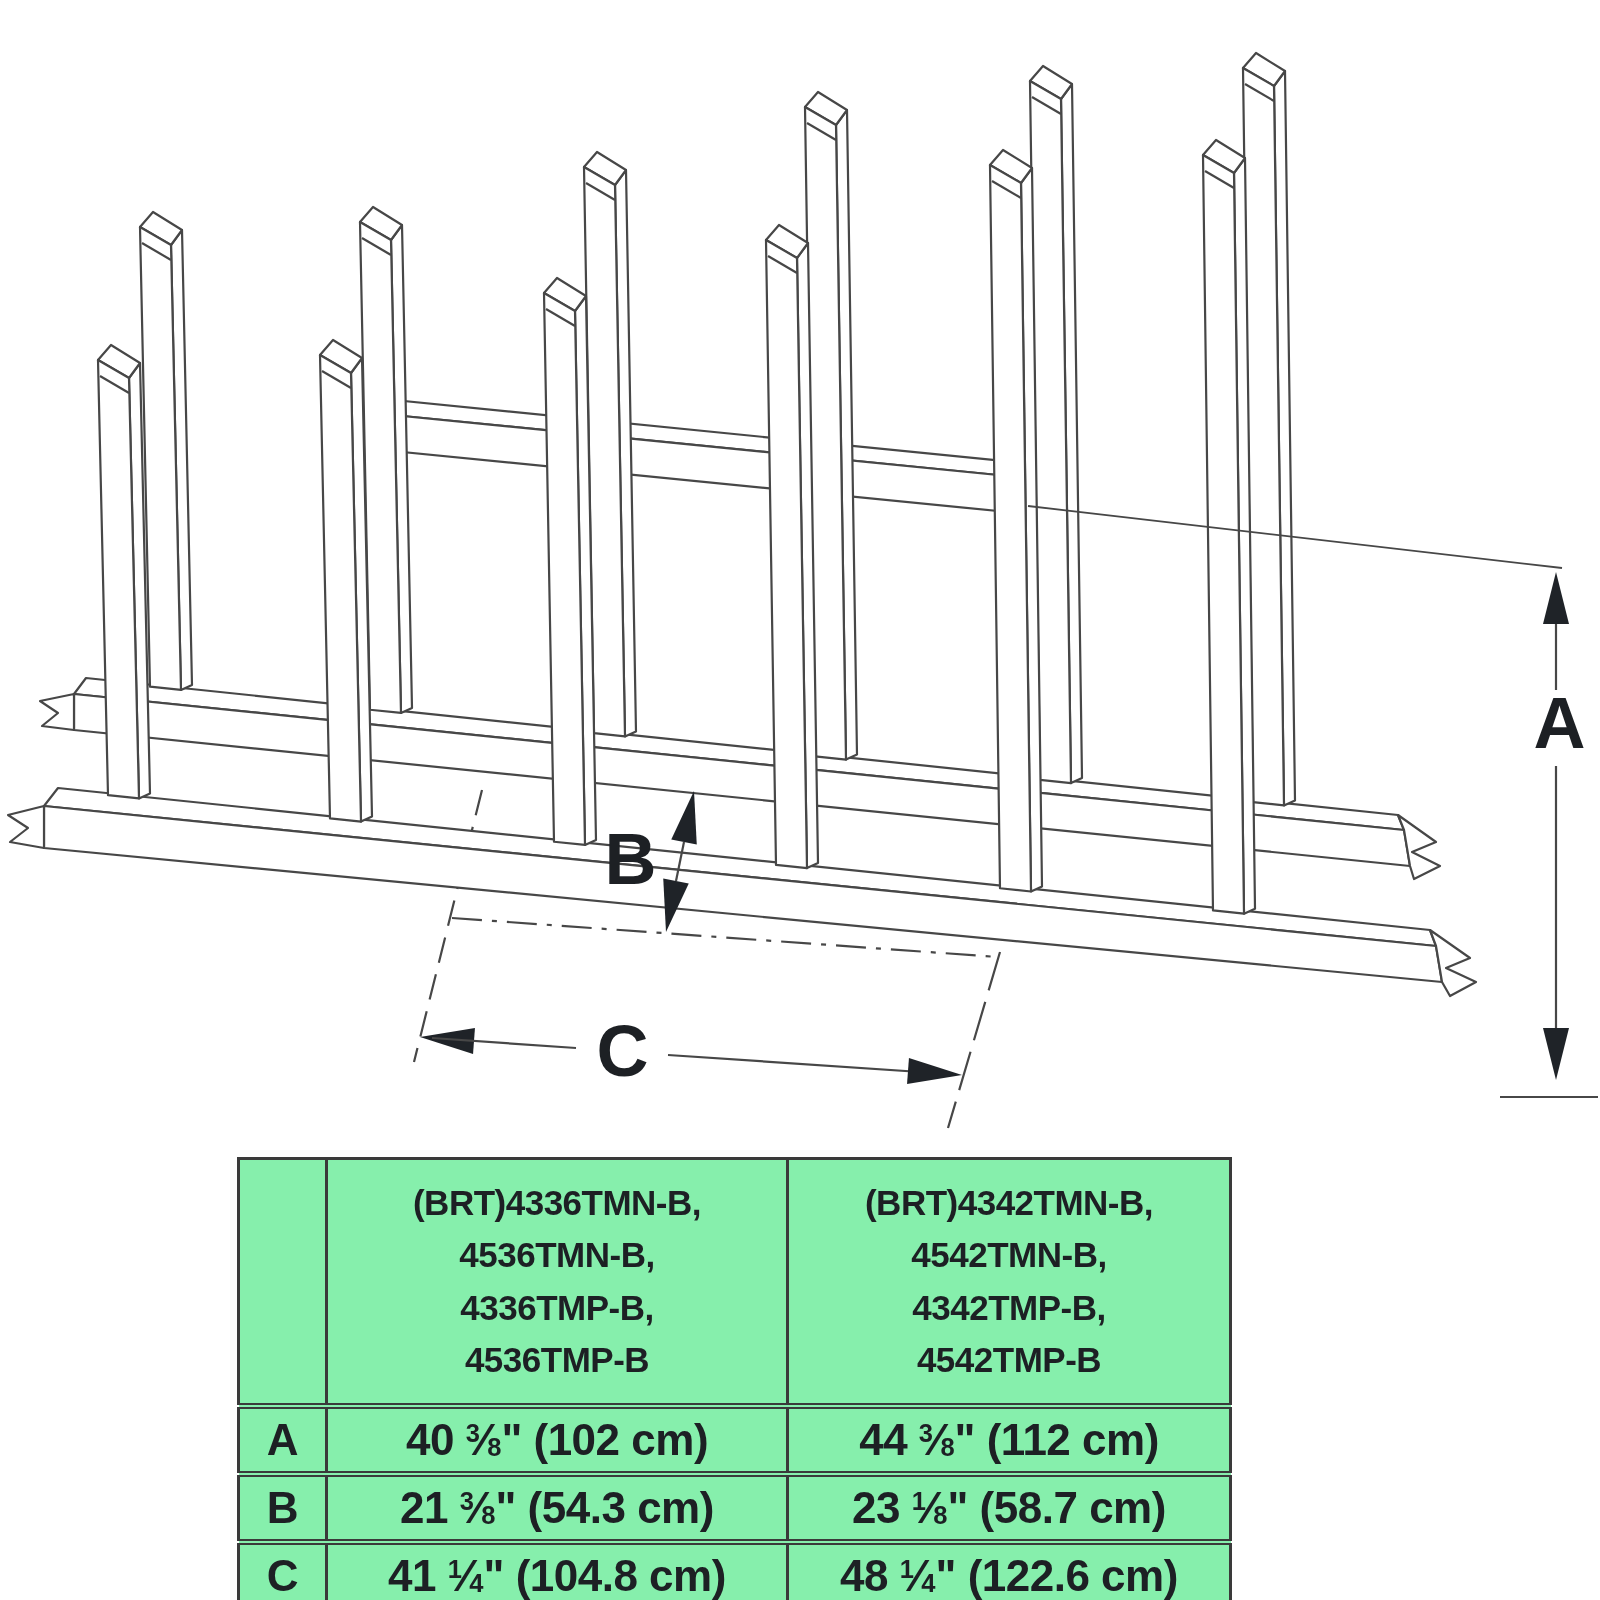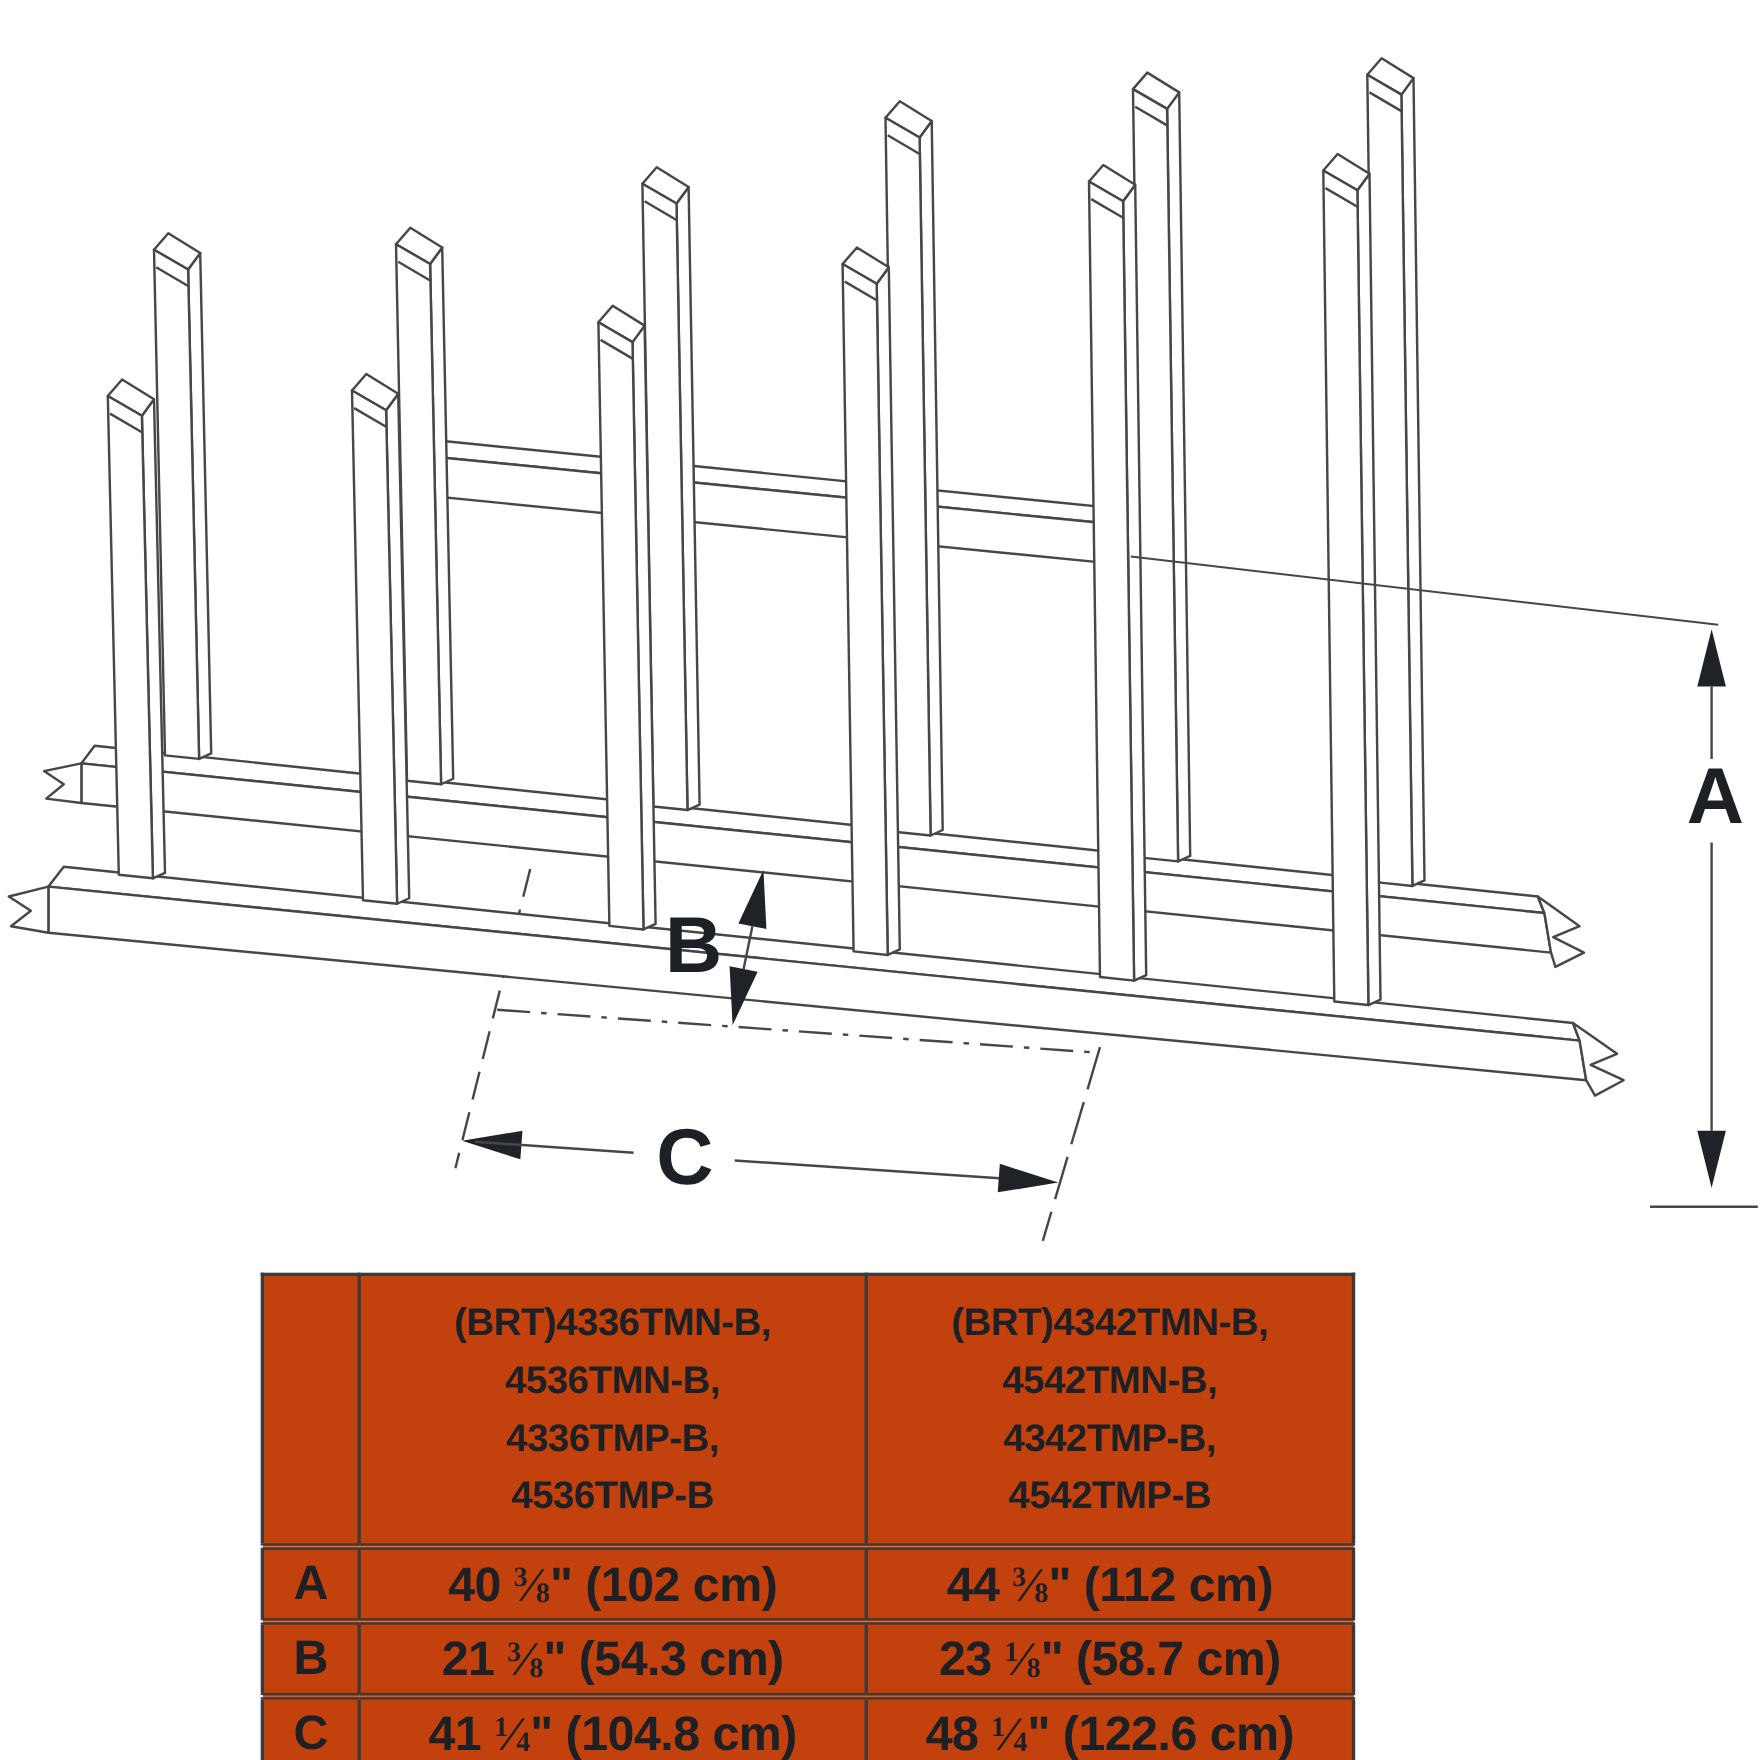--- a/index.html
+++ b/index.html
@@ -15,30 +15,30 @@
   #diagram line{stroke:var(--line);stroke-width:2.2;}
   #diagram line.thin{stroke-width:1.8;}
   #diagram polygon.head{fill:#1f2328;stroke:none;}
   #diagram text{font-family:"Liberation Sans",sans-serif;font-weight:bold;font-size:72px;
                 fill:var(--text);text-anchor:middle;letter-spacing:-1px;}
   
   .spec-table{position:absolute;left:237px;top:1157px;width:992px;height:433px;
               border-collapse:collapse;table-layout:fixed;color:var(--text);}
   .spec-table col.c0{width:88px;} .spec-table col.c1{width:461px;} .spec-table col.c2{width:443px;}
   .spec-table td,.spec-table th{border-left:3px solid #3a3a3a;border-right:3px solid #3a3a3a;
-              text-align:center;vertical-align:middle;padding:0;background:#c2410c;}
+              text-align:center;vertical-align:middle;padding:0;background:#86efac;}
   .spec-table tr.hdr th{border-top:3px solid #3a3a3a;height:243px;
               font-size:35px;line-height:1.5;letter-spacing:-0.5px;font-weight:bold;}
   .spec-table tr.datarow td{border-top:6px double #3a3a3a;height:62px;font-size:44px;
               font-weight:bold;letter-spacing:-0.5px;white-space:nowrap;}
   .spec-table tr.last td{border-bottom:3px solid #3a3a3a;}
   .spec-table td.rowlabel{font-size:46px;}
   .spec-table sup{font-size:0.58em;vertical-align:0.5em;letter-spacing:0;}
   .spec-table sub{font-size:0.58em;vertical-align:-0.05em;letter-spacing:0;}
-  .fr{letter-spacing:0;font-family:Liberation Serif, serif;}
+  .fr{letter-spacing:0;}
 </style>
 </head>
 <body>
 
 <div id="page">
 
   <svg id="diagram" width="1600" height="1145" viewBox="0 0 1600 1145">
       <line x1="452" y1="918" x2="998" y2="957" stroke-dasharray="30 10 5 10"></line>
       <line x1="482" y1="790" x2="414" y2="1062" stroke-dasharray="26 12"></line>
       <line x1="1000" y1="952" x2="948" y2="1128" stroke-dasharray="40 12"></line>

